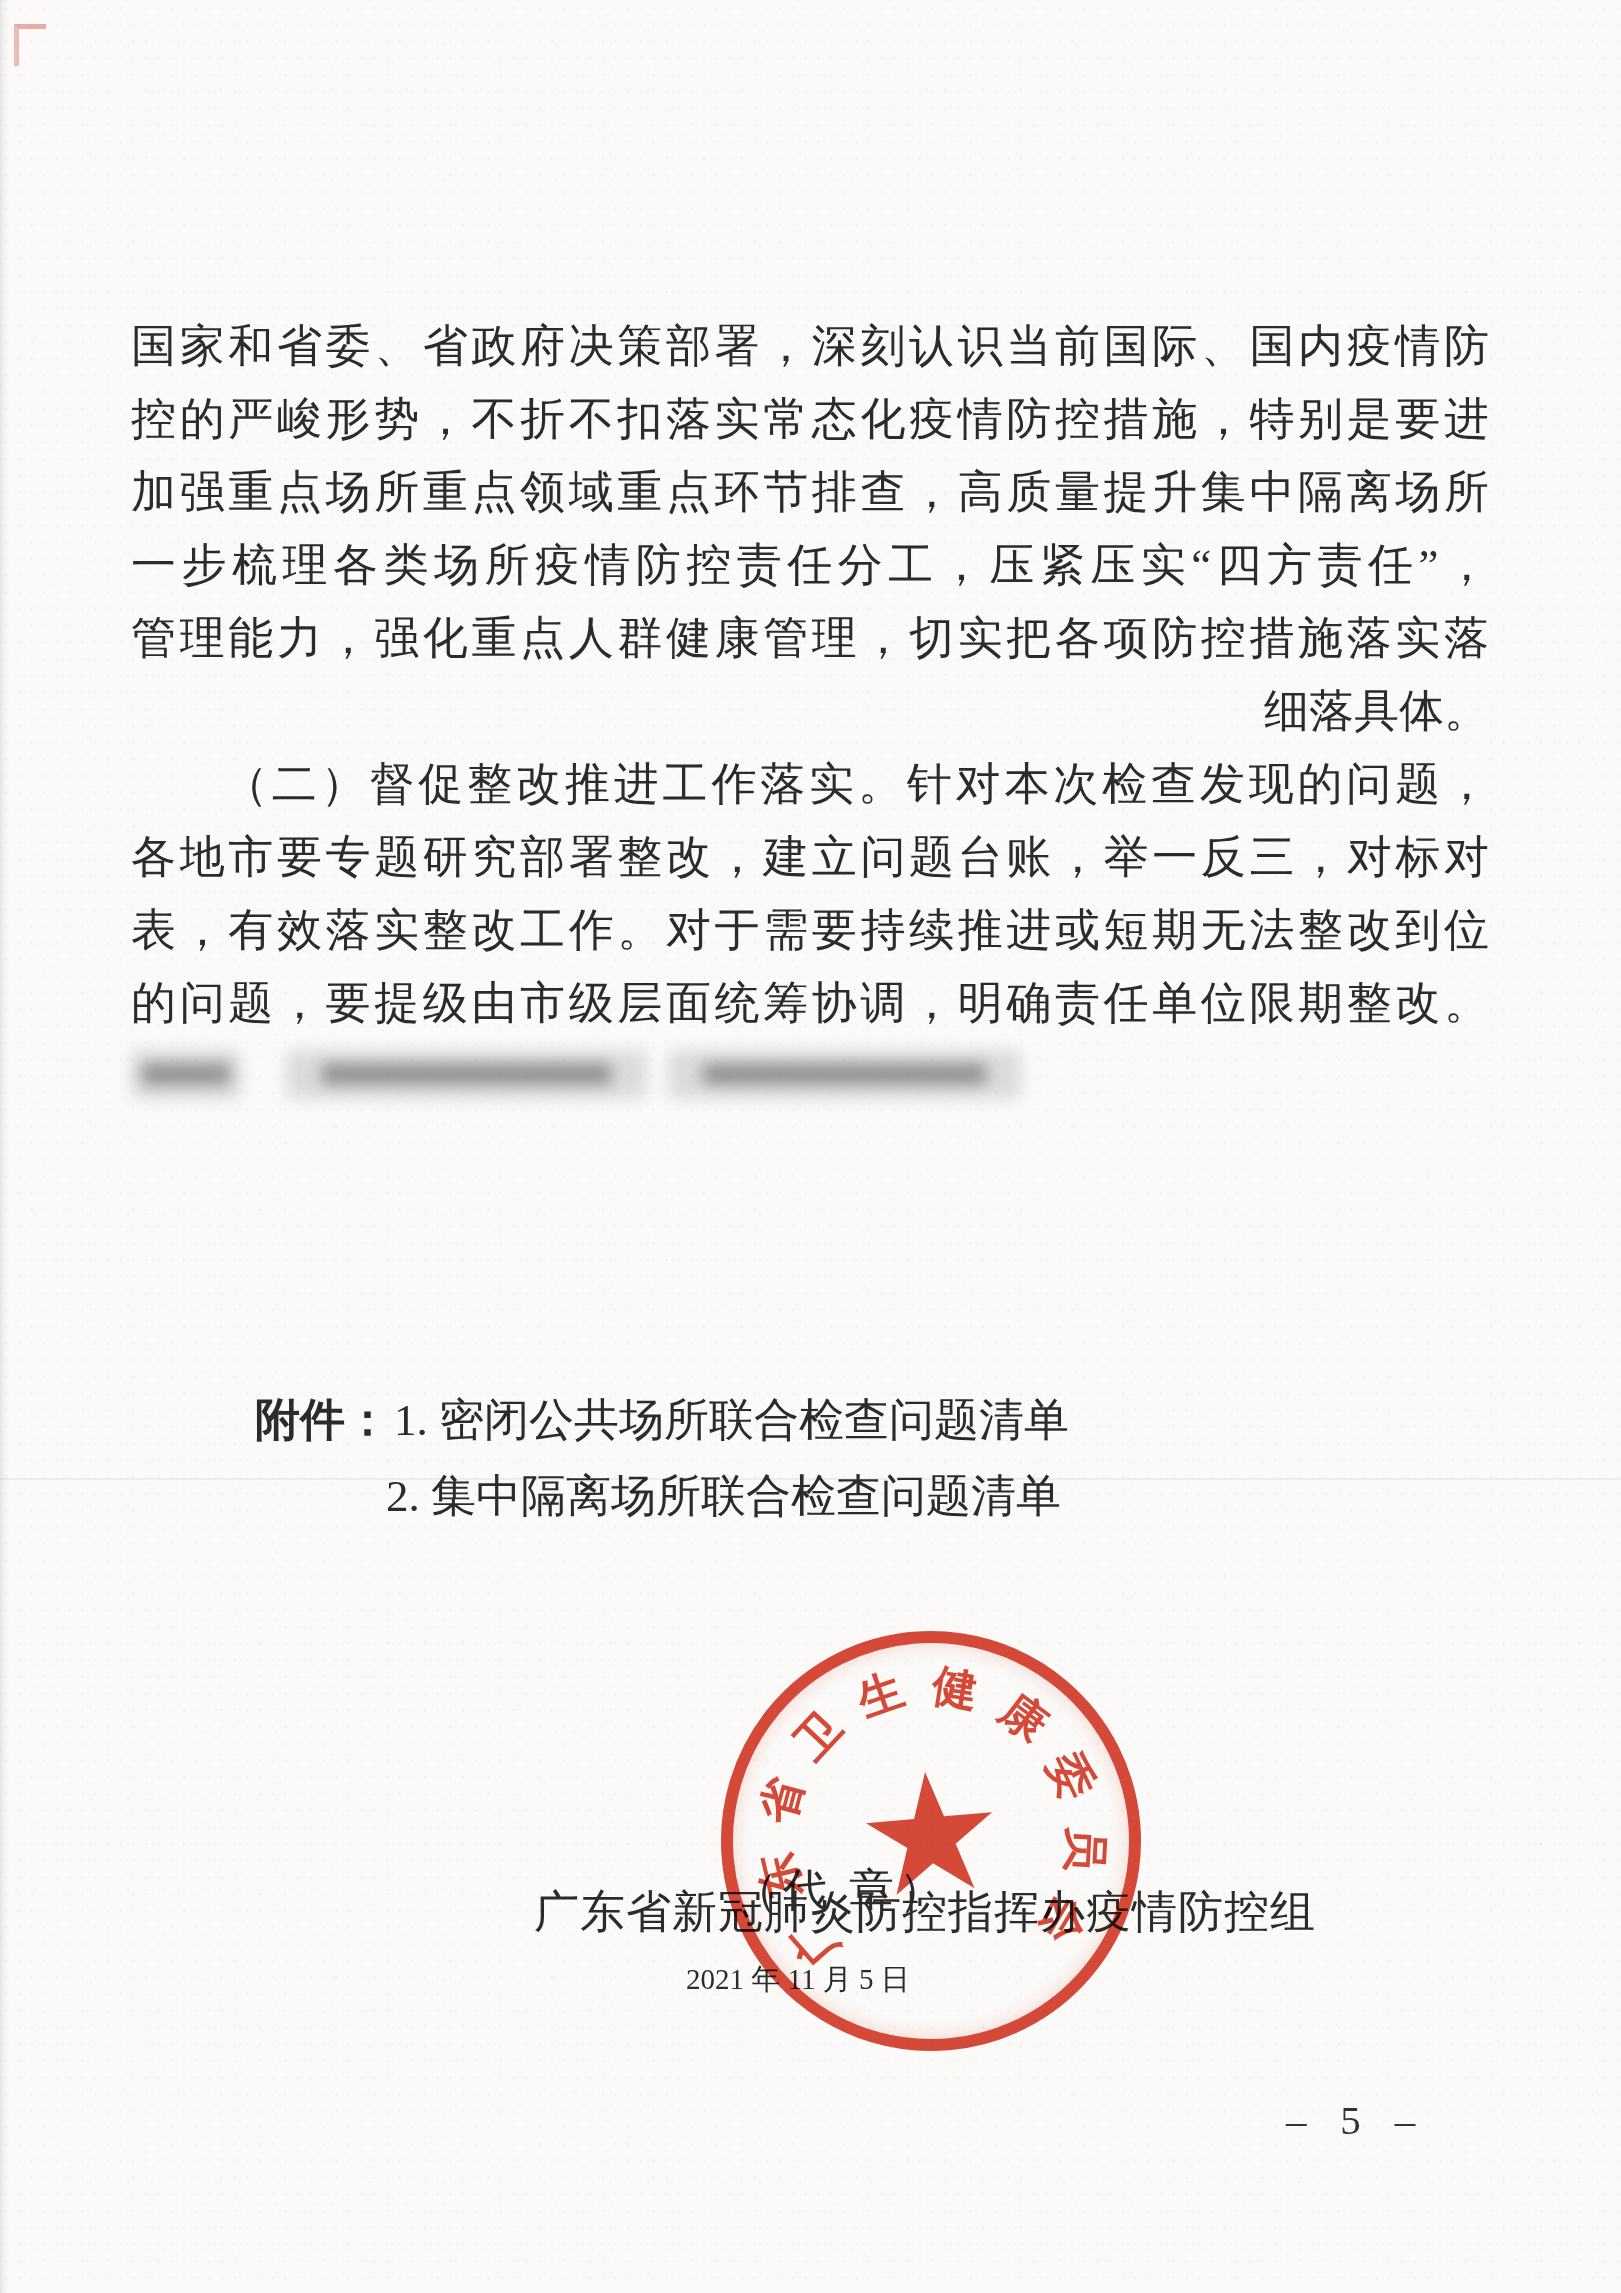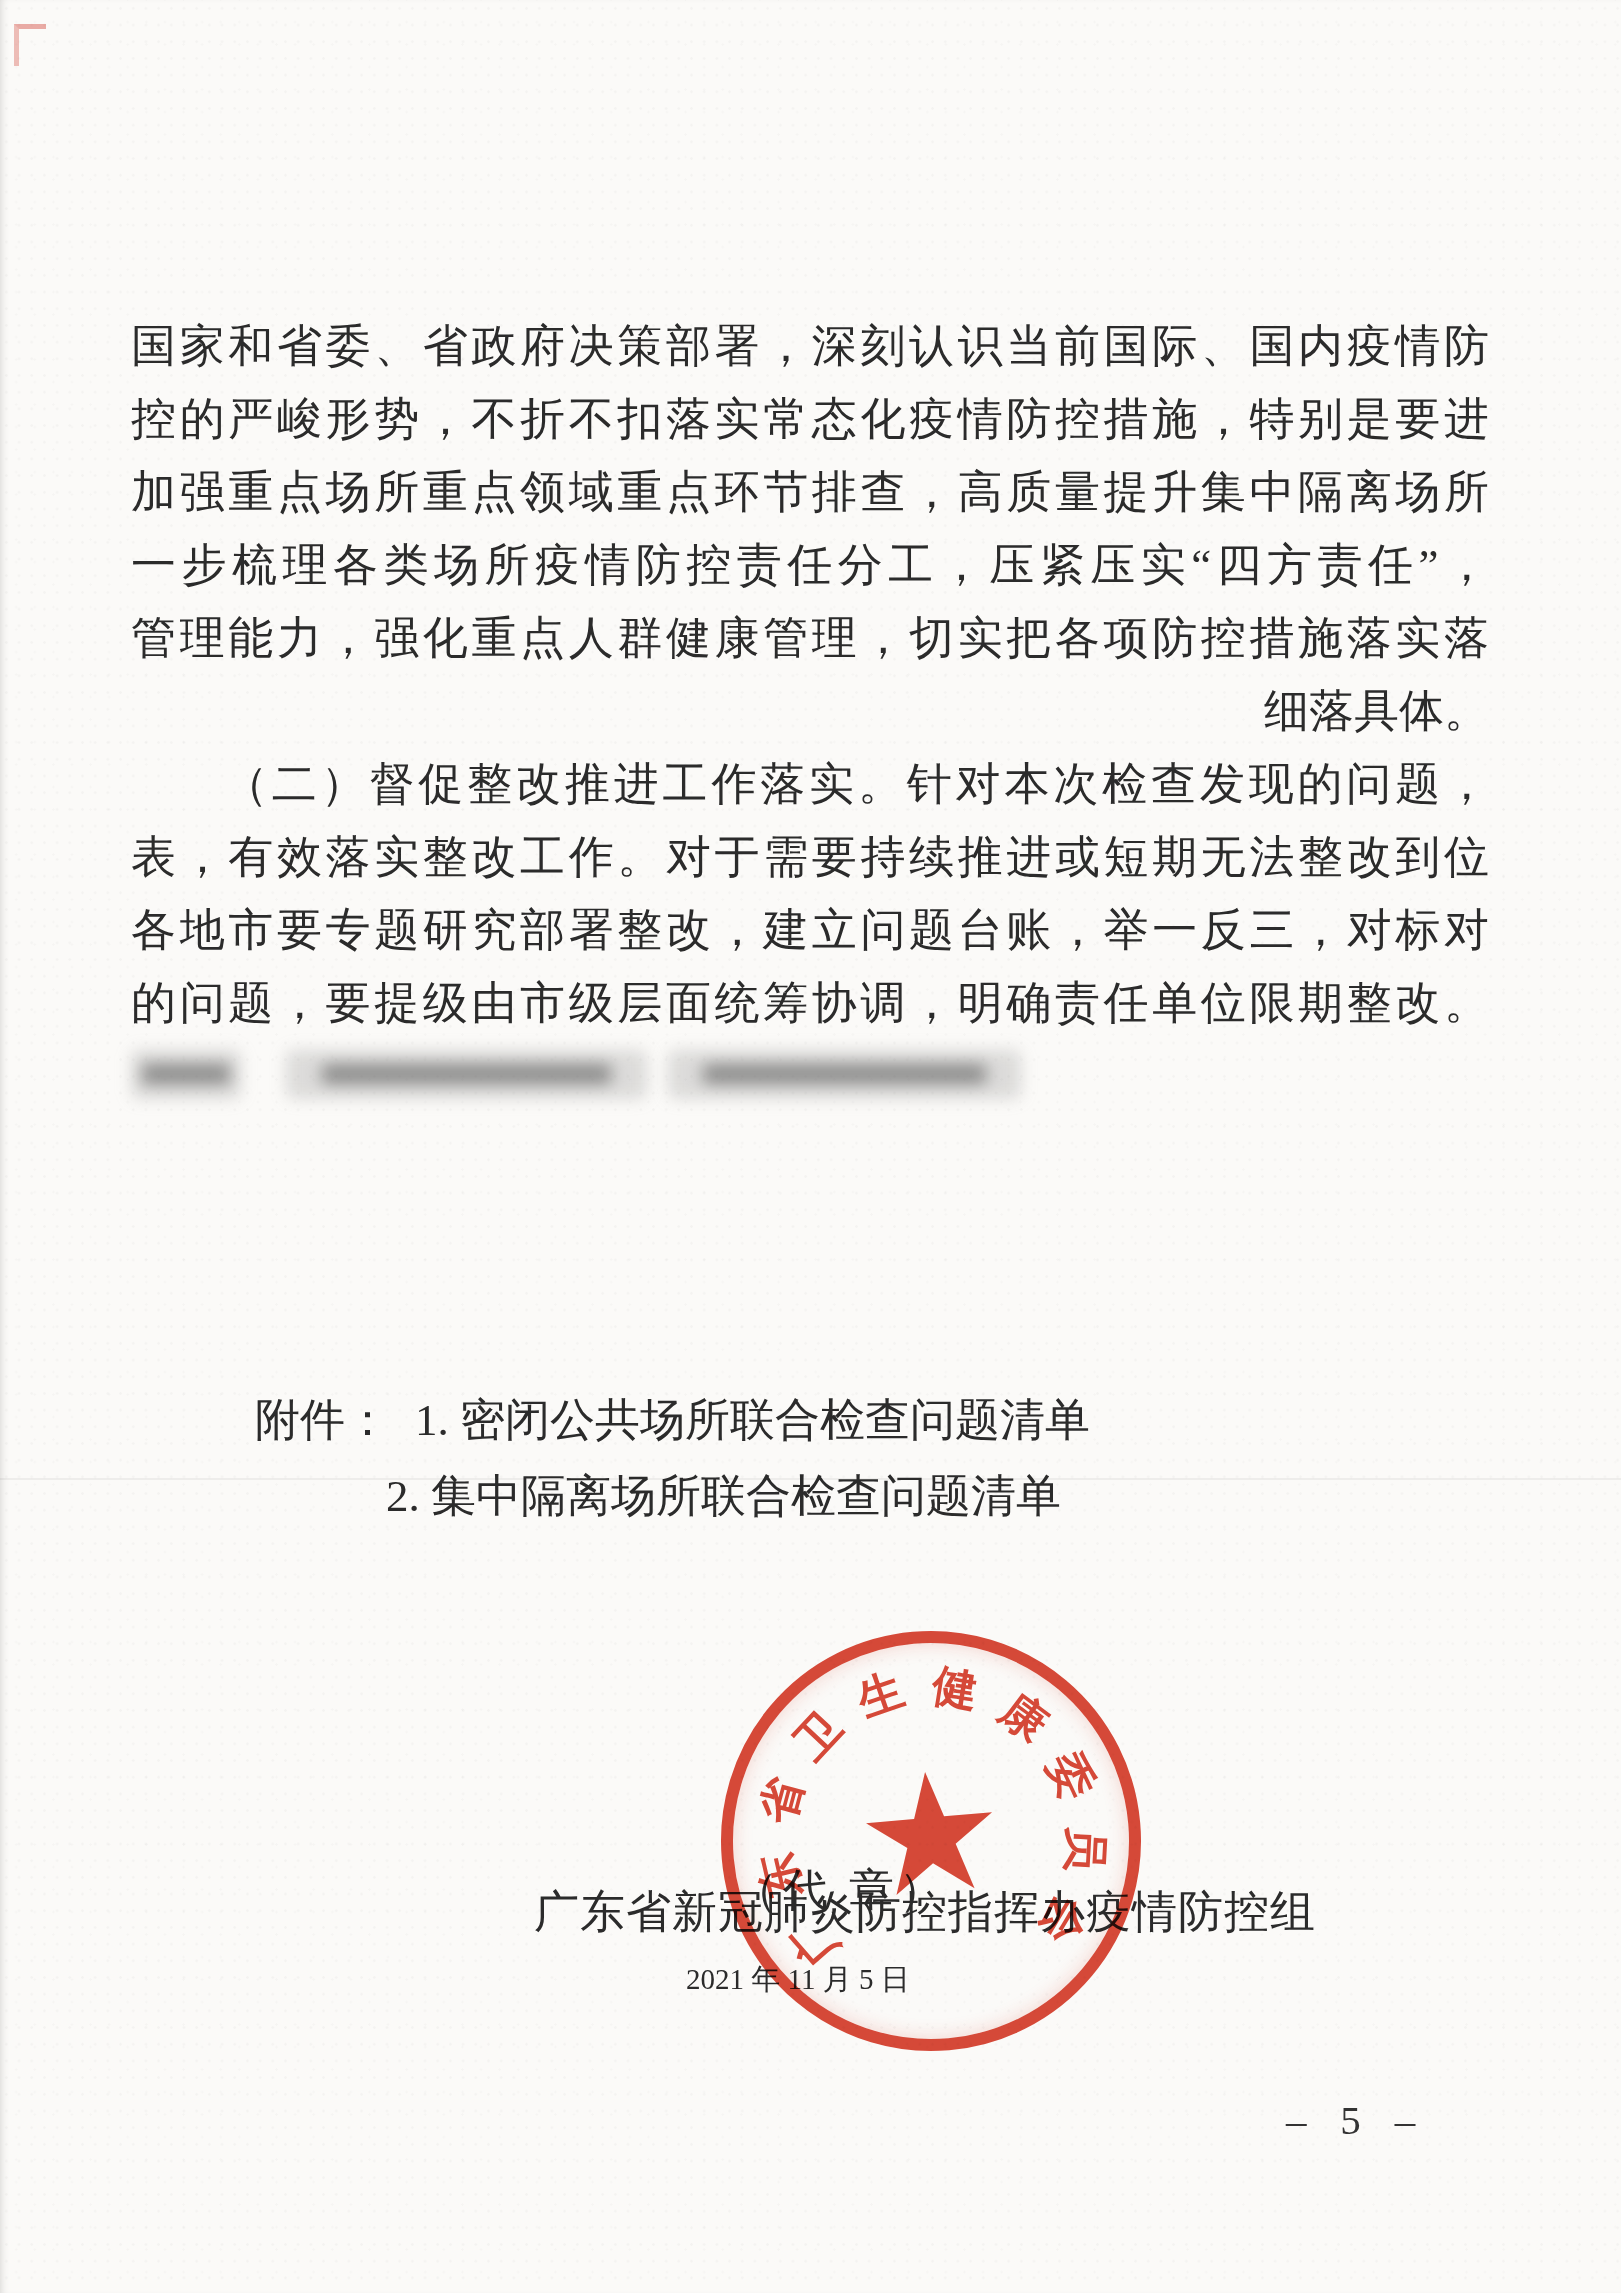--- a/index.html
+++ b/index.html
@@ -50,21 +50,21 @@
   }
   .redact-a{left:1037px;top:7.8px;width:276px;height:55px;}
   .redact-line{height:73px;position:relative;}
   .redact-b1{left:0px;top:9.8px;width:110px;height:49px;}
   .redact-b2{left:155px;top:9.8px;width:361px;height:49px;}
   .redact-b3{left:537px;top:9.8px;width:353px;height:49px;}
   .scan-line{position:absolute;left:0;top:1478px;width:100%;height:2px;background:rgba(0,0,0,.05);}
   
   .attachments{position:absolute;left:255px;top:1382px;font-size:45px;}
   .att-line1{height:76px;line-height:76px;display:flex;}
-  .att-label{margin-right:25px;}
+  .att-label{margin-right:4px;font-weight:bold;}
   .att-line2{height:76px;line-height:76px;margin-left:131px;}
   
   .sig-org{position:absolute;left:534px;top:1876px;height:73px;line-height:73px;font-size:45px;letter-spacing:1px;}
   .sig-note{position:absolute;left:733px;top:1854px;height:73px;line-height:73px;font-size:45px;letter-spacing:4.9px;}
   .sig-date{position:absolute;left:686px;top:1943px;height:73px;line-height:73px;font-size:29px;}
   
   .seal{
     position:absolute;left:721px;top:1631px;width:420px;height:420px;
     mix-blend-mode:multiply;opacity:.92;transform:rotate(-5deg);
     pointer-events:none;
@@ -98,22 +98,22 @@
 
   <div class="column">
     <div class="line fill">国家和省委、省政府决策部署，深刻认识当前国际、国内疫情防</div>
     <div class="line fill">控的严峻形势，不折不扣落实常态化疫情防控措施，特别是要进</div>
     <div class="line fill">加强重点场所重点领域重点环节排查，高质量提升集中隔离场所</div>
     <div class="line fill">一步梳理各类场所疫情防控责任分工，压紧压实“四方责任”，</div>
     <div class="line fill">管理能力，强化重点人群健康管理，切实把各项防控措施落实落</div>
     <div class="line short">细落具体。</div>
 
     <div class="line fill indent">（二）督促整改推进工作落实。针对本次检查发现的问题，</div>
+    <div class="line fill">各地市要专题研究部署整改，建立问题台账，举一反三，对标对</div>
     <div class="line fill">表，有效落实整改工作。对于需要持续推进或短期无法整改到位</div>
-    <div class="line fill">各地市要专题研究部署整改，建立问题台账，举一反三，对标对</div>
     <div class="line fill">的问题，要提级由市级层面统筹协调，明确责任单位限期整改。</div>
     <div class="line redact-line">
       <span class="redact redact-b1"></span>
       <span class="redact redact-b2"></span>
       <span class="redact redact-b3"></span>
     </div>
   </div>
 
   <div class="scan-line"></div>
 

